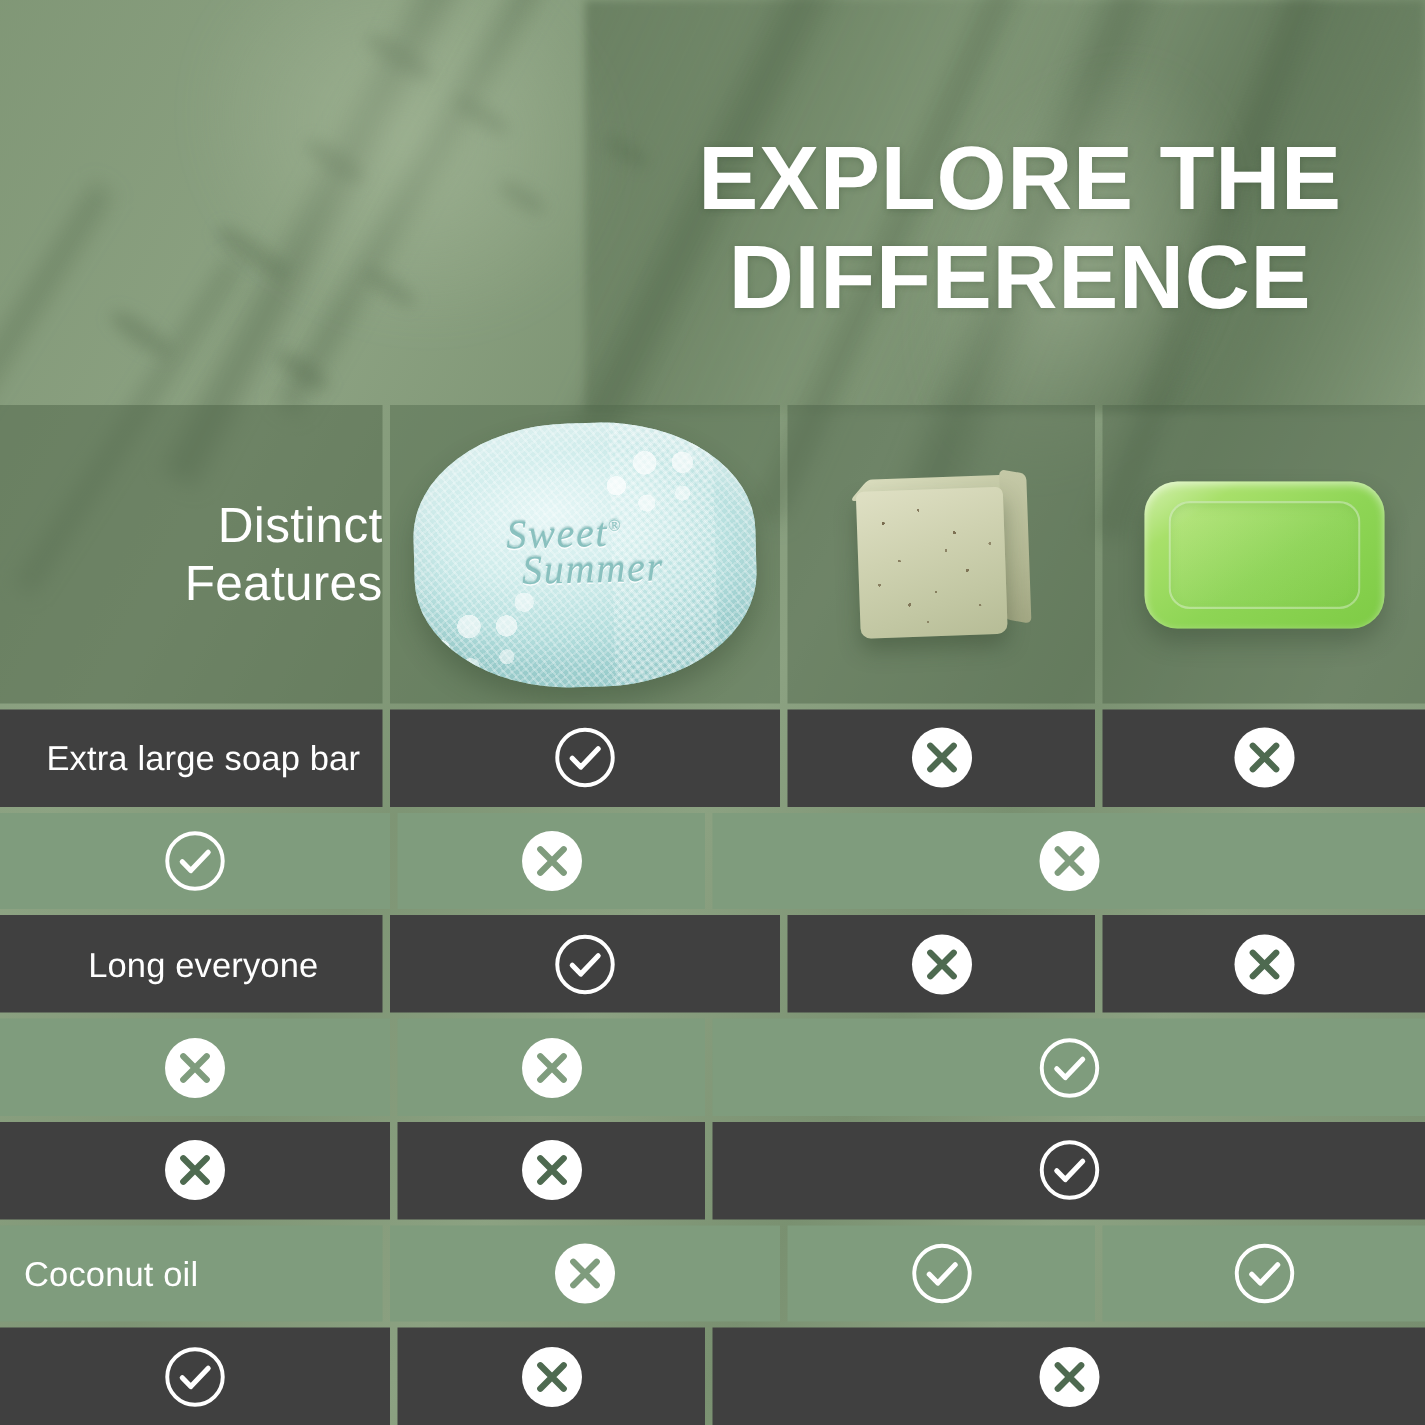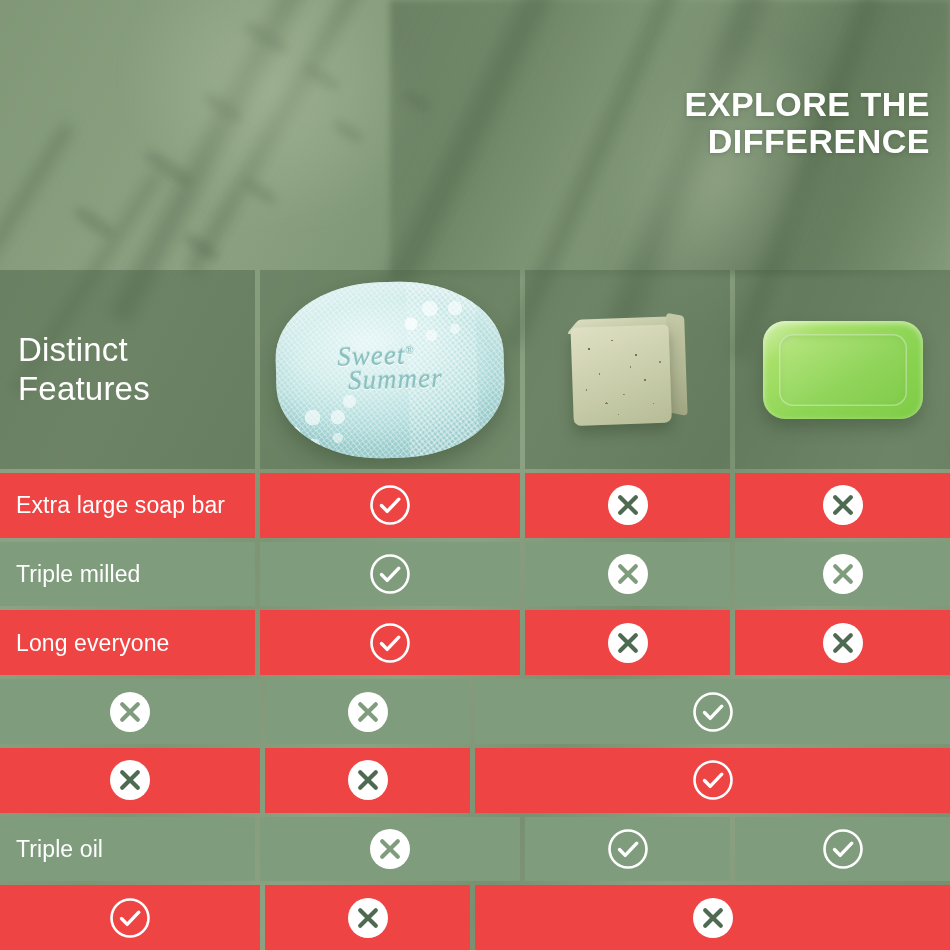--- a/index.html
+++ b/index.html
@@ -46,24 +46,24 @@
   }
   #bg .darkright {
     position:absolute; right:0; top:0; width:560px; height:275px;
     background:linear-gradient(115deg, rgba(78,100,72,.50) 0%, rgba(96,120,88,.18) 40%, rgba(74,96,68,.52) 72%, rgba(108,132,99,.12) 100%);
     filter:blur(3px);
   }
 
   
   #headline {
     position:absolute; left:430px; top:86px; width:500px;
-    text-align:right;
+    text-align:center;
     color:#ffffff;
     font-weight:bold;
-    font-size:34px;
+    font-size:60px;
     line-height:1.10;
     letter-spacing:.5px;
     z-index:5;
     text-shadow:0 1px 4px rgba(40,60,36,.28);
   }
   #headline .l2 { display:block; }
 
   
   #table {
     position:absolute;
@@ -77,21 +77,21 @@
   
   .row.header { height:199px; }
   .hcell { position:relative; overflow:hidden; }
   .hcell.feat   { width:255px; background:rgba(77,99,72,.50); display:flex; align-items:center; }
   .hcell.p1     { width:260px; background:rgba(77,99,72,.42); }
   .hcell.p2     { width:205px; background:rgba(77,99,72,.46); }
   .hcell.p3     { width:auto; flex:1; background:rgba(77,99,72,.46); }
 
   #feature-title {
     color:#fff; font-size:33px; line-height:1.16; padding-left:18px;
-    font-weight:400; letter-spacing:.2px;
+    font-weight:400; letter-spacing:.2px;text-align:right;
   }
 
   
   .art { position:absolute; left:50%; top:50%; transform:translate(-50%,-50%); }
 
   
   .soap-brand {
     width:228px; height:176px;
     border-radius:46% 46% 46% 46% / 42% 42% 42% 42%;
     background:
@@ -189,21 +189,21 @@
   }
 
   
   .row.feature { height:auto; flex:1; }
   .cell { display:flex; align-items:center; }
   .cell.label { width:255px; padding-left:16px; }
   .cell.c1 { width:260px; justify-content:center; }
   .cell.c2 { width:205px; justify-content:center; }
   .cell.c3 { flex:1; justify-content:center; }
 
-  .row.dark  .cell { background:#ef4444; }
+  .row.dark  .cell { background:#404040;justify-content:center; }
   .row.light .cell { background:#7f9c7d; }
 
   .feat-label {
     color:#ffffff; font-size:23px; line-height:1.14; letter-spacing:.1px;
   }
 
   
   .mark { width:44px; height:44px; display:block; }
 
   
@@ -299,23 +299,20 @@
             <path d="M14.2 14.2 L29.8 29.8 M29.8 14.2 L14.2 29.8" fill="none" stroke="#4e6a50" stroke-width="4.2" stroke-linecap="round"></path>
           </svg>
         </div>
         <div class="cell c3">
           <svg class="mark" viewBox="0 0 44 44">
             <circle cx="22" cy="22" r="20" fill="#ffffff"></circle>
             <path d="M14.2 14.2 L29.8 29.8 M29.8 14.2 L14.2 29.8" fill="none" stroke="#4e6a50" stroke-width="4.2" stroke-linecap="round"></path>
           </svg>
         </div>
       </div><div class="row feature light">
-        <div class="cell label">
-          <div class="feat-label">Triple milled</div>
-        </div>
         <div class="cell c1">
           <svg class="mark" viewBox="0 0 44 44">
             <circle cx="22" cy="22" r="18.5" fill="none" stroke="#ffffff" stroke-width="2.6"></circle>
             <path d="M13.5 22.5 L19.2 28.4 L30.8 16.2" fill="none" stroke="#ffffff" stroke-width="3.4" stroke-linecap="round" stroke-linejoin="round"></path>
           </svg>
         </div>
         <div class="cell c2">
           <svg class="mark" viewBox="0 0 44 44">
             <circle cx="22" cy="22" r="20" fill="#ffffff"></circle>
             <path d="M14.2 14.2 L29.8 29.8 M29.8 14.2 L14.2 29.8" fill="none" stroke="#7f9c7d" stroke-width="4.2" stroke-linecap="round"></path>
@@ -382,21 +379,21 @@
           </svg>
         </div>
         <div class="cell c3">
           <svg class="mark" viewBox="0 0 44 44">
             <circle cx="22" cy="22" r="18.5" fill="none" stroke="#ffffff" stroke-width="2.6"></circle>
             <path d="M13.5 22.5 L19.2 28.4 L30.8 16.2" fill="none" stroke="#ffffff" stroke-width="3.4" stroke-linecap="round" stroke-linejoin="round"></path>
           </svg>
         </div>
       </div><div class="row feature light">
         <div class="cell label">
-          <div class="feat-label">Triple oil</div>
+          <div class="feat-label">Coconut oil</div>
         </div>
         <div class="cell c1">
           <svg class="mark" viewBox="0 0 44 44">
             <circle cx="22" cy="22" r="20" fill="#ffffff"></circle>
             <path d="M14.2 14.2 L29.8 29.8 M29.8 14.2 L14.2 29.8" fill="none" stroke="#7f9c7d" stroke-width="4.2" stroke-linecap="round"></path>
           </svg>
         </div>
         <div class="cell c2">
           <svg class="mark" viewBox="0 0 44 44">
             <circle cx="22" cy="22" r="18.5" fill="none" stroke="#ffffff" stroke-width="2.6"></circle>

